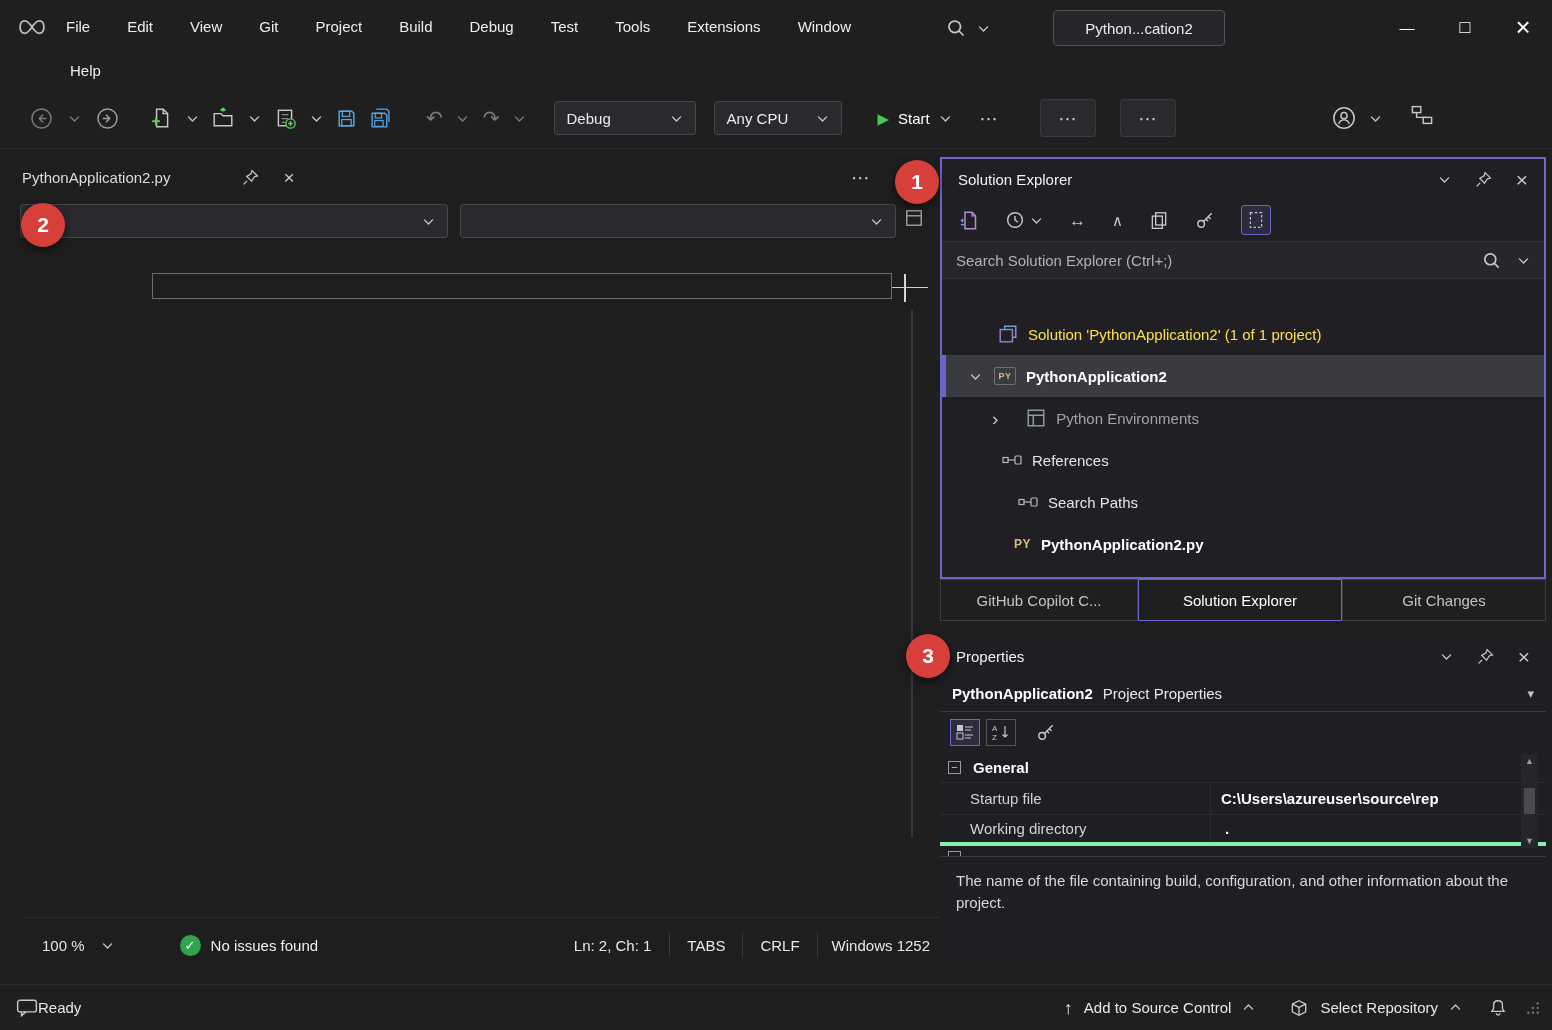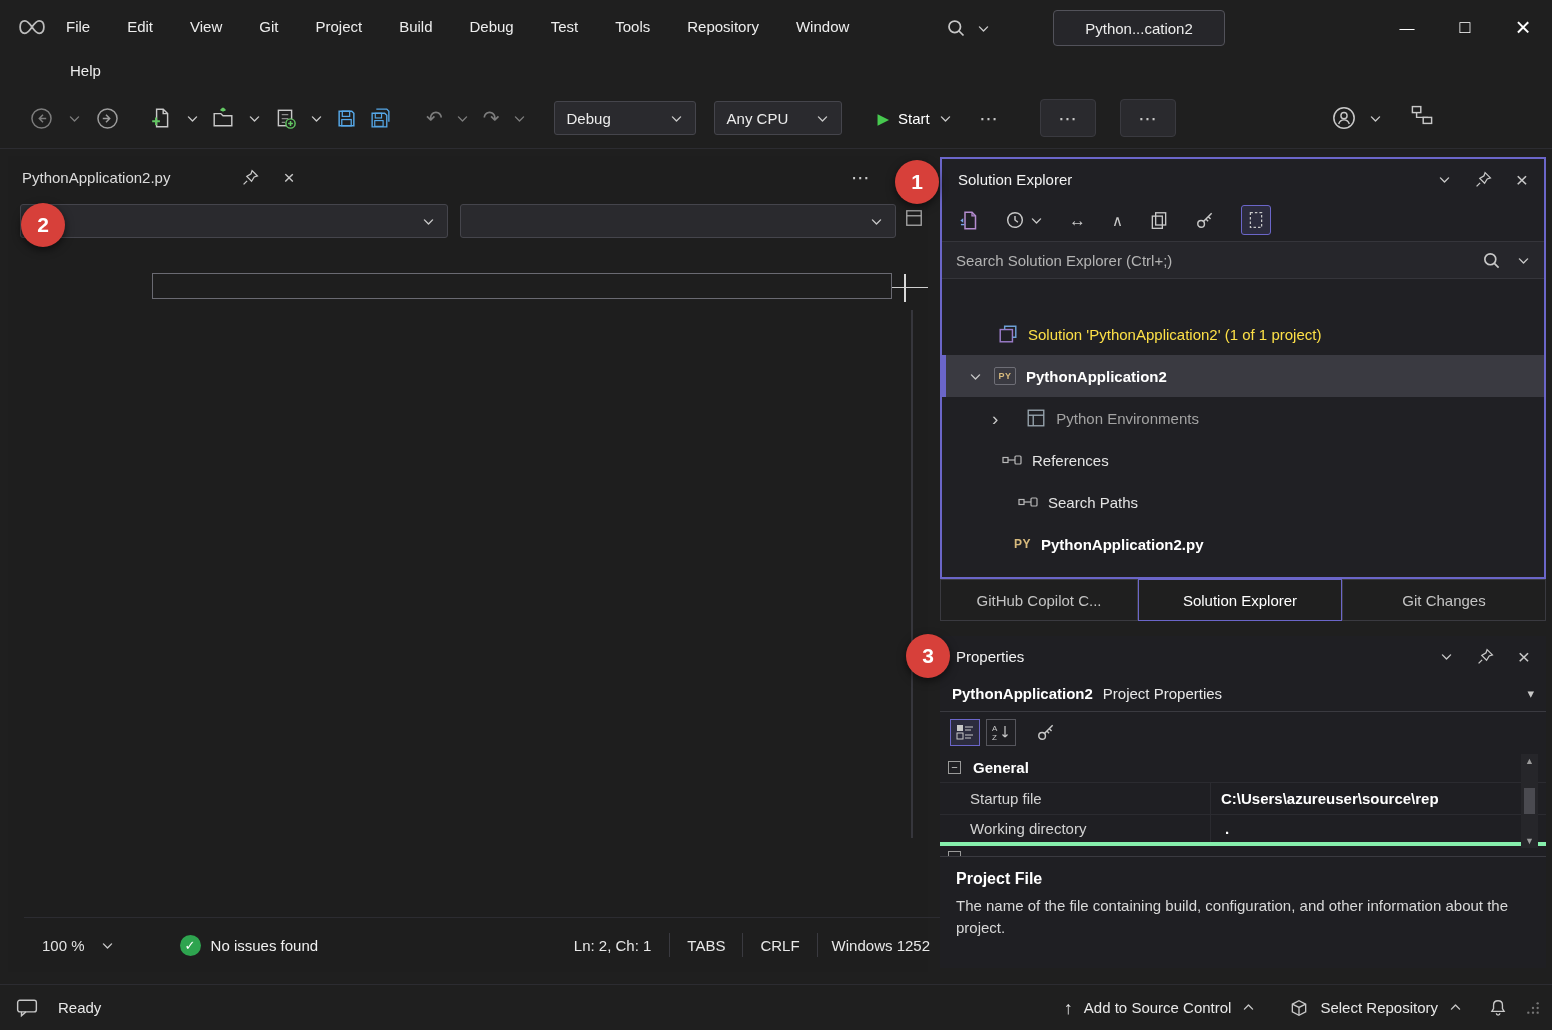--- a/index.html
+++ b/index.html
@@ -42,21 +42,21 @@
     <div class="abs menus" style="left:66px;top:0">
       <span class="menuitem">File</span>
       <span class="menuitem">Edit</span>
       <span class="menuitem">View</span>
       <span class="menuitem">Git</span>
       <span class="menuitem">Project</span>
       <span class="menuitem">Build</span>
       <span class="menuitem">Debug</span>
       <span class="menuitem">Test</span>
       <span class="menuitem">Tools</span>
-      <span class="menuitem">Repository</span>
+      <span class="menuitem">Extensions</span>
       <span class="menuitem">Window</span>
     </div>
     <div class="abs flex" style="left:70px;top:52px;height:36px">
       <span class="menuitem" style="color:#ededed">Help</span>
     </div>
     <div class="abs flex" style="left:946px;top:13px;height:30px;gap:11px">
       <span class="ic">
           <svg width="20" height="20" viewBox="0 0 16 16">
             <circle cx="7" cy="7" r="4.6" fill="none" stroke="#c8c8c8" stroke-width="1.4"></circle>
             <line x1="10.4" y1="10.4" x2="14" y2="14" stroke="#c8c8c8" stroke-width="1.4"></line>
@@ -505,27 +505,26 @@
       <div class="catbox abs" style="left:8px;top:99px">
           <span>−</span>
         </div>
       <div class="abs" style="right:8px;top:2px;width:17px;height:94px;background:#26262a;display:flex;flex-direction:column;align-items:center;justify-content:space-between;padding:2px 0">
         <span style="font-size:9px;color:#9a9a9a">▲</span>
         <span style="width:11px;height:26px;background:#4a4a50"></span>
         <span style="font-size:9px;color:#9a9a9a">▼</span>
       </div>
     </div>
     <div style="border-top:1px solid #3a3a40;padding:13px 16px">
-      <div style="font-weight:bold;font-size:16px;color:#ffffff;margin-bottom:7px">Project File</div>
       <div style="color:#d8d8d8;line-height:1.45;max-width:570px">The name of the file containing build, configuration, and other information about the project.</div>
     </div>
   </div>
 
   <div class="abs flex" style="left:0;top:984px;width:1552px;height:46px;border-top:1px solid #2c2c31;background:#1f1f1f">
-    <div class="flex" style="margin-left:16px;gap:20px">
+    <div class="flex" style="margin-left:16px;gap:0">
       <span class="ic">
         <svg width="22" height="20" viewBox="0 0 20 18">
             <rect x="1.5" y="2" width="17" height="10.5" rx="2" fill="none" stroke="#c8c8c8" stroke-width="1.3"></rect>
             <path d="M5 12.5V16l4-3.5" fill="none" stroke="#c8c8c8" stroke-width="1.3"></path>
           </svg>
       </span>
       <span style="color:#e8e8e8">Ready</span>
     </div>
     <div class="flex" style="margin-left:auto;margin-right:12px">
       <div class="flex" style="gap:11px">

